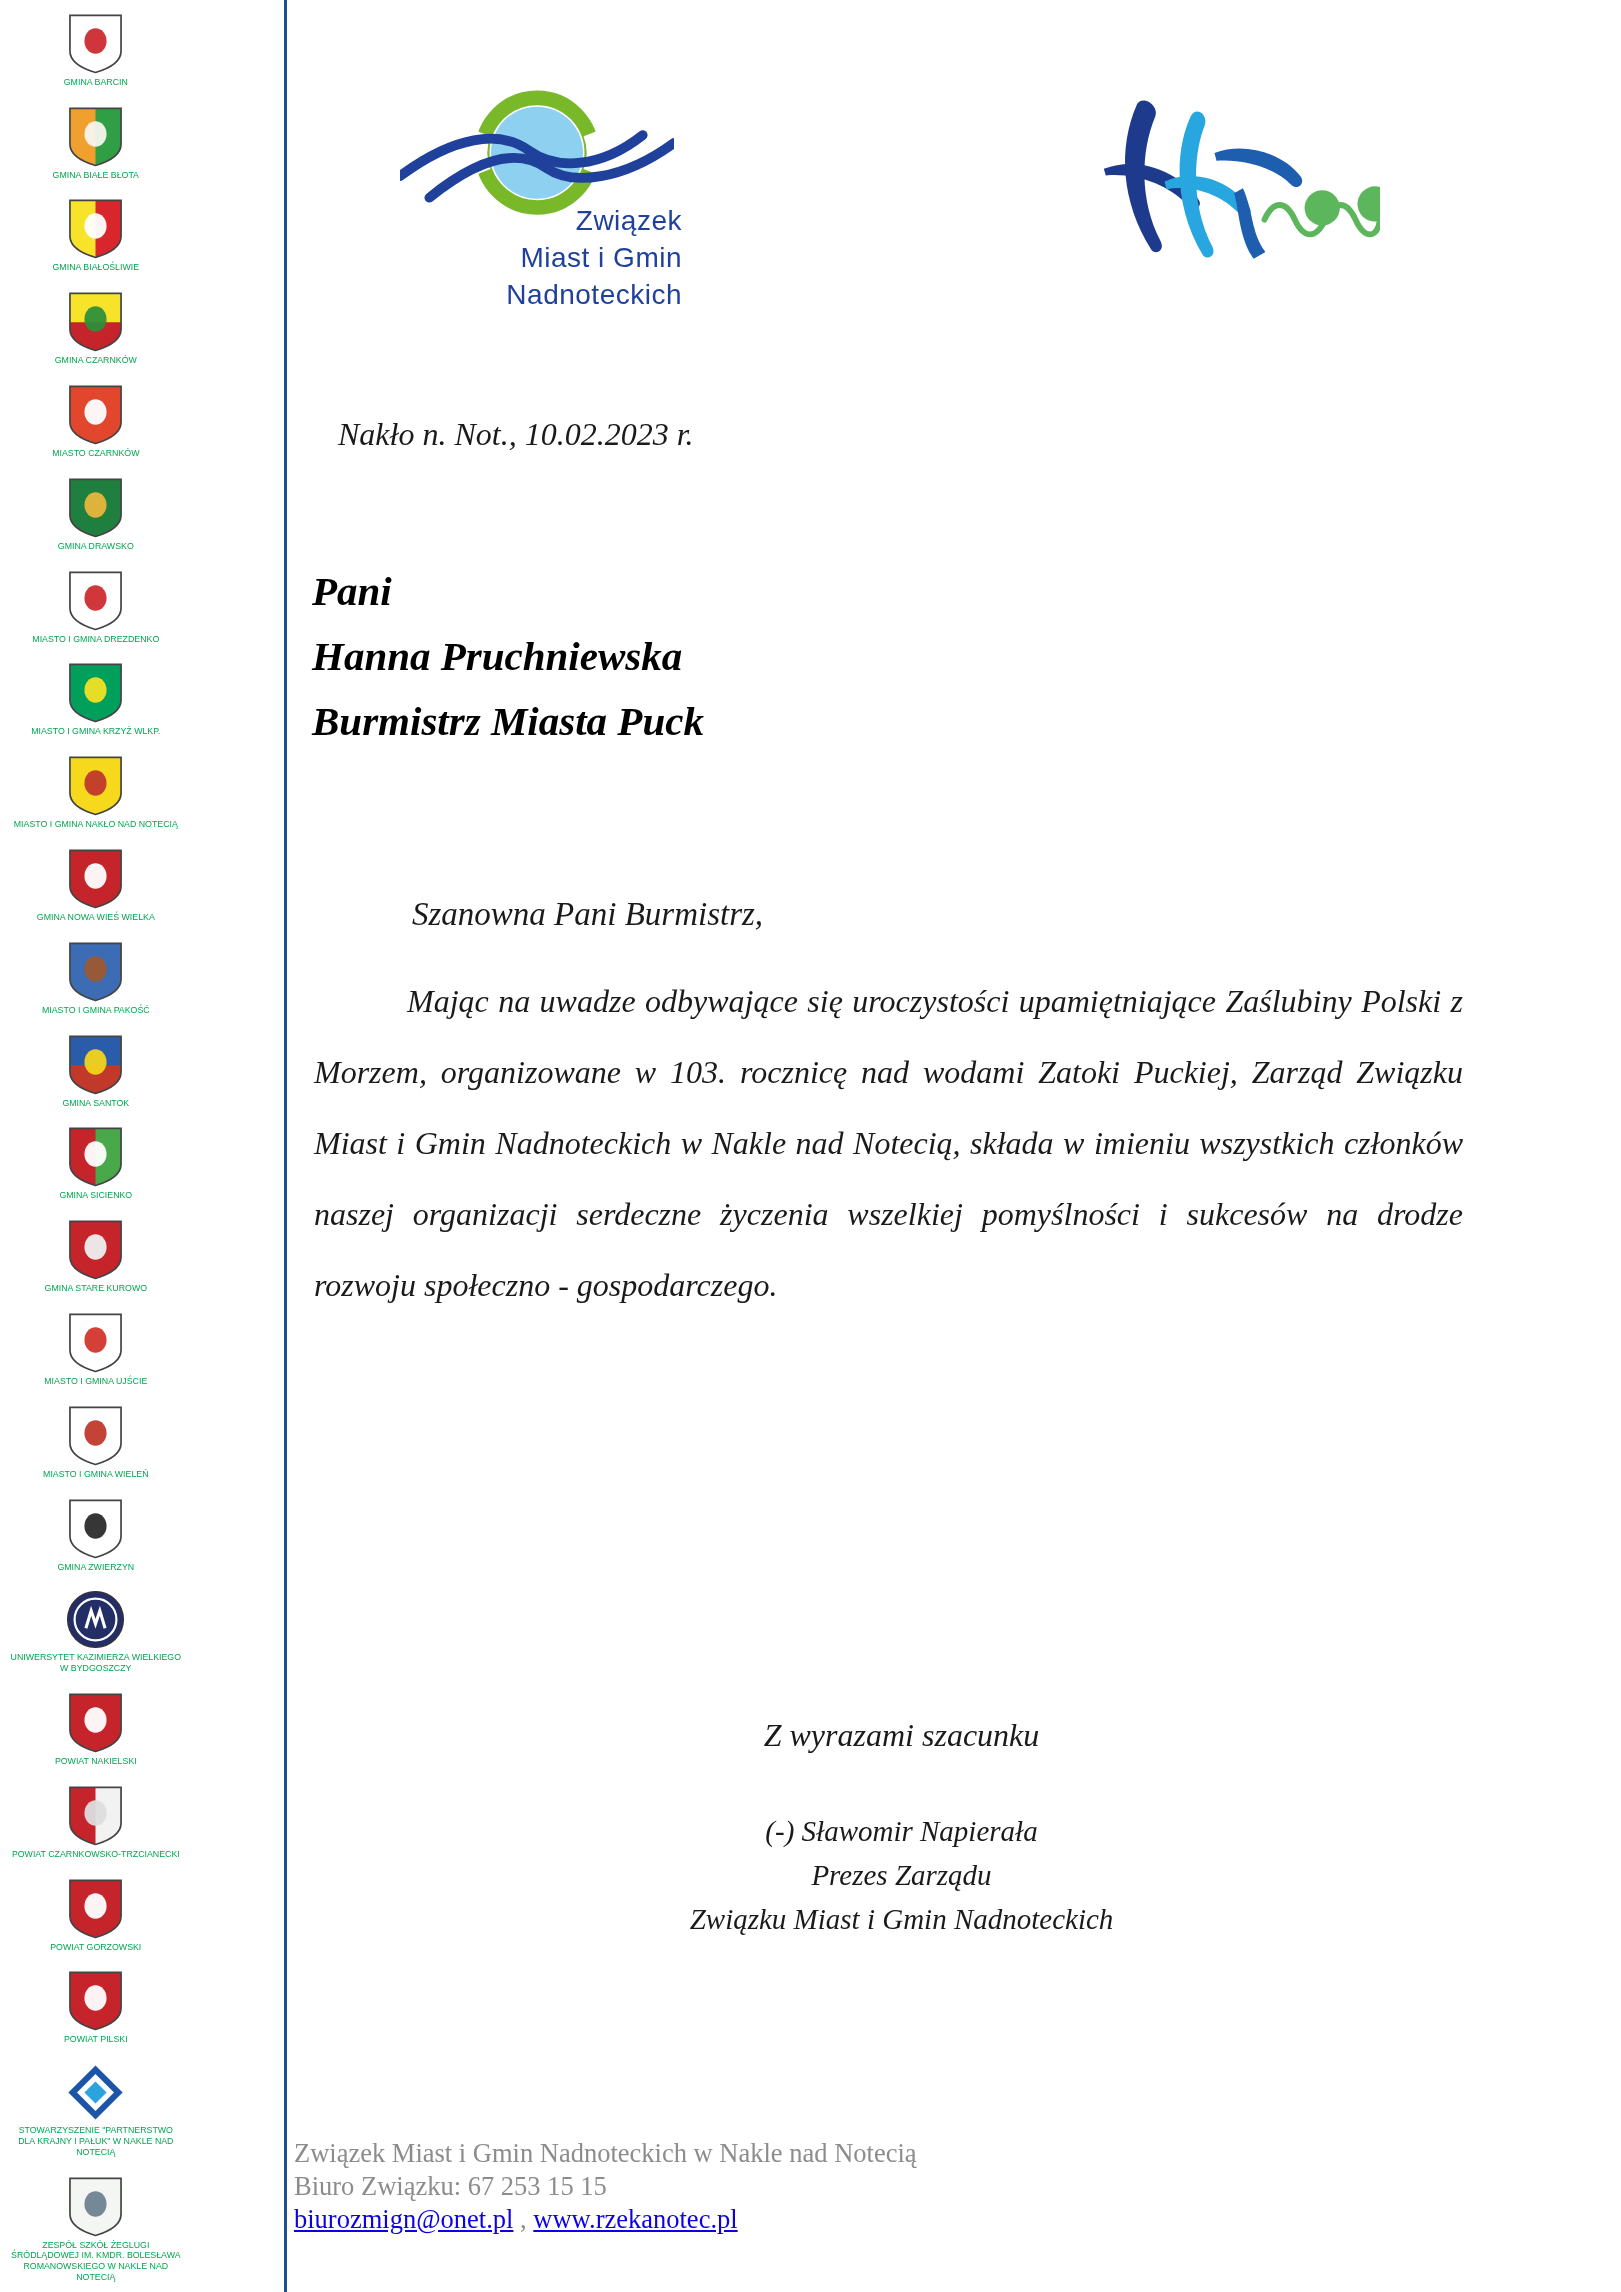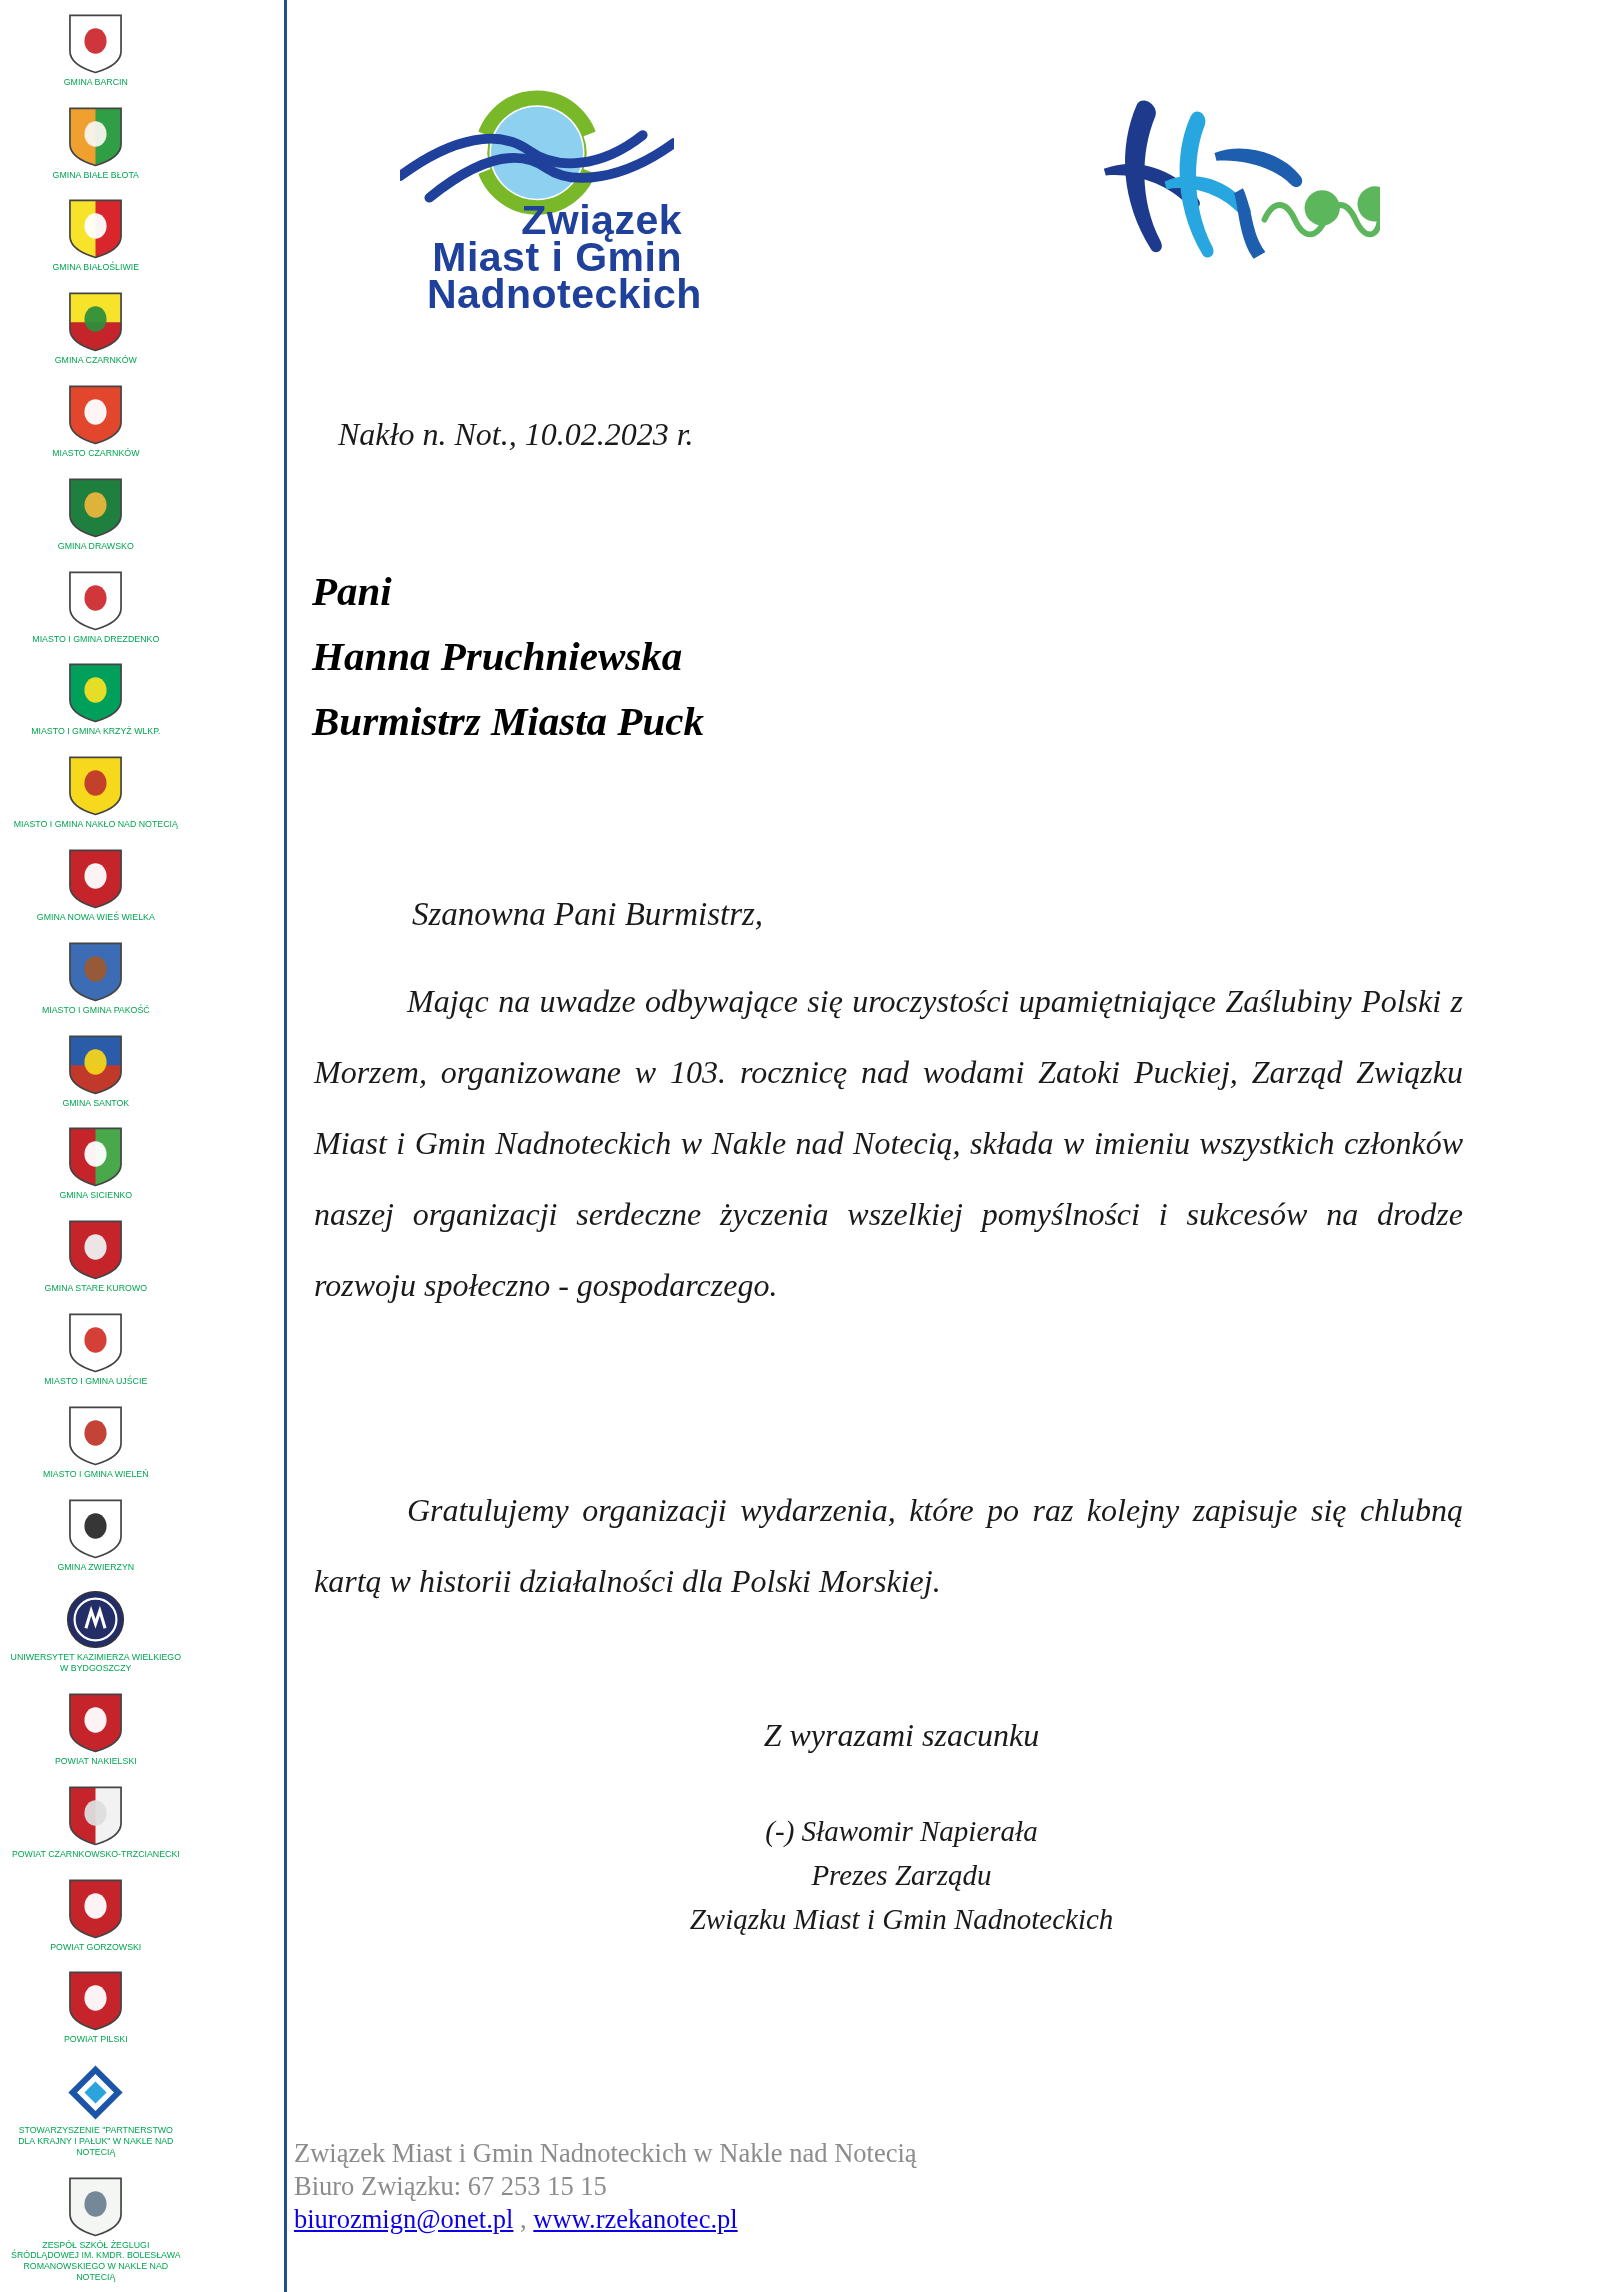--- a/index.html
+++ b/index.html
@@ -11,22 +11,22 @@
   .sidebar{position:absolute;left:7.8px;top:11.8px;width:176px;display:flex;flex-direction:column;
            align-items:center;gap:17px;}
   .sidebar-item{display:flex;flex-direction:column;align-items:center;width:174px;}
   .sidebar-item svg{display:block;}
   .emblem-label{margin-top:2px;font-family:"Liberation Sans",sans-serif;font-size:8.8px;
                 line-height:10.8px;color:#00a651;text-align:center;max-width:173px;}
 
   
   .org-logo{position:absolute;left:400px;top:82px;}
   .org-logo-text{position:absolute;left:427px;top:202px;width:255px;text-align:right;
-                 font-family:"Liberation Sans",sans-serif;font-weight:bold;color:#1f419b;
-                 font-size:41px;line-height:37px;letter-spacing:0.5px;}
+                 font-family:"Liberation Sans",sans-serif;font-weight:normal;color:#1f419b;
+                 font-size:28px;line-height:37px;letter-spacing:0.5px;}
   .event-logo{position:absolute;left:1096px;top:94px;}
 
   
   .date-line{position:absolute;left:314px;top:416px;font-style:italic;font-size:32px;margin-left:24px;}
   .addressee{position:absolute;left:312px;top:559px;font-weight:bold;font-style:italic;
              font-size:41px;line-height:65px;color:#000;}
   .salutation{position:absolute;left:412px;top:896px;font-style:italic;font-size:33px;}
   .para{position:absolute;left:314px;width:1149px;font-style:italic;font-size:32px;
         line-height:71px;text-align:justify;text-indent:93px;}
   .para1{top:934px;}
@@ -332,21 +332,20 @@
 
   <div class="addressee">
     <div>Pani</div>
     <div>Hanna Pruchniewska</div>
     <div>Burmistrz Miasta Puck</div>
   </div>
 
   <div class="salutation">Szanowna Pani Burmistrz,</div>
 
   <p class="para para1">Mając na uwadze odbywające się uroczystości upamiętniające Zaślubiny Polski z Morzem, organizowane w 103. rocznicę nad wodami Zatoki Puckiej, Zarząd Związku Miast i Gmin Nadnoteckich w Nakle nad Notecią, składa w imieniu wszystkich członków naszej organizacji serdeczne życzenia wszelkiej pomyślności i sukcesów na drodze rozwoju społeczno - gospodarczego.</p>
-  <p class="para para2">Gratulujemy organizacji wydarzenia, które po raz kolejny zapisuje się chlubną kartą w historii działalności dla Polski Morskiej.</p>
 
   <div class="closing">Z wyrazami szacunku</div>
 
   <div class="signature">
     <div>(-) Sławomir Napierała</div>
     <div>Prezes Zarządu</div>
     <div>Związku Miast i Gmin Nadnoteckich</div>
   </div>
 
   <div class="footer">

